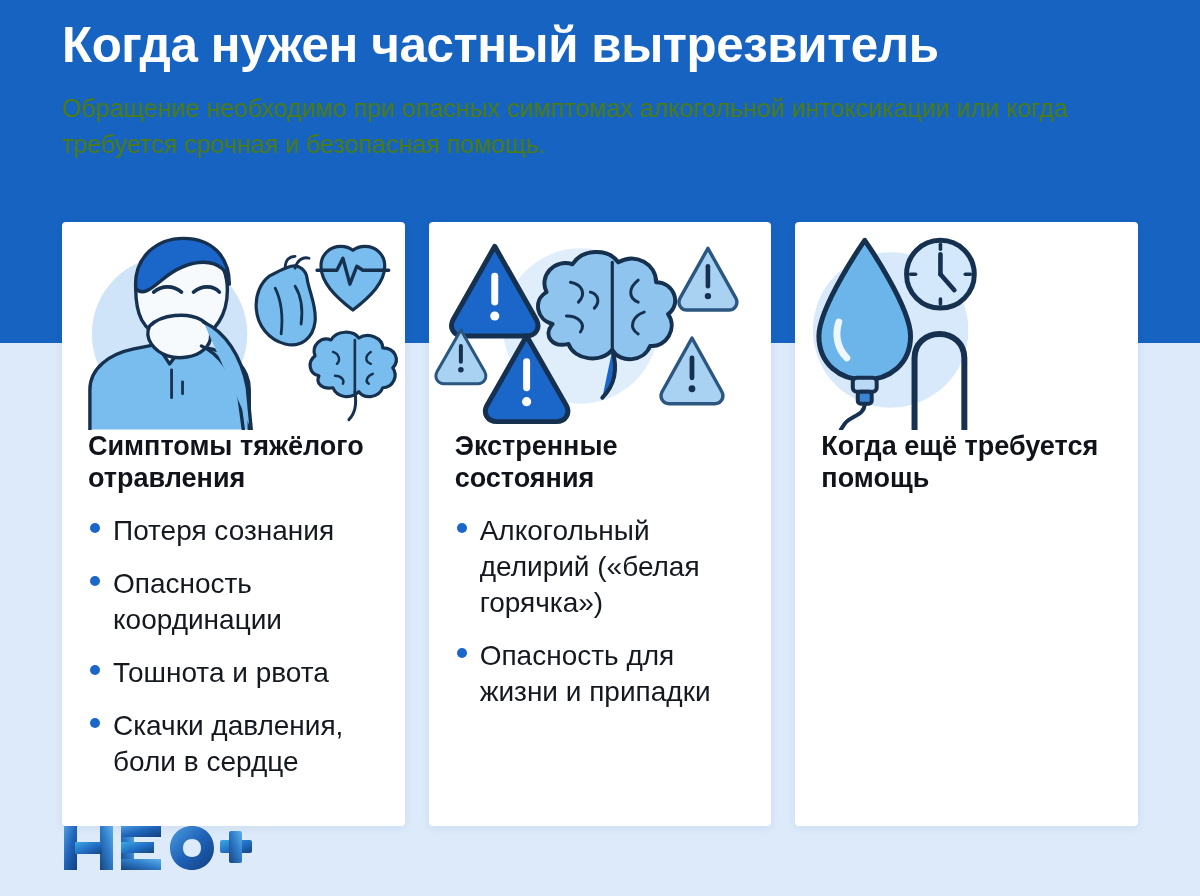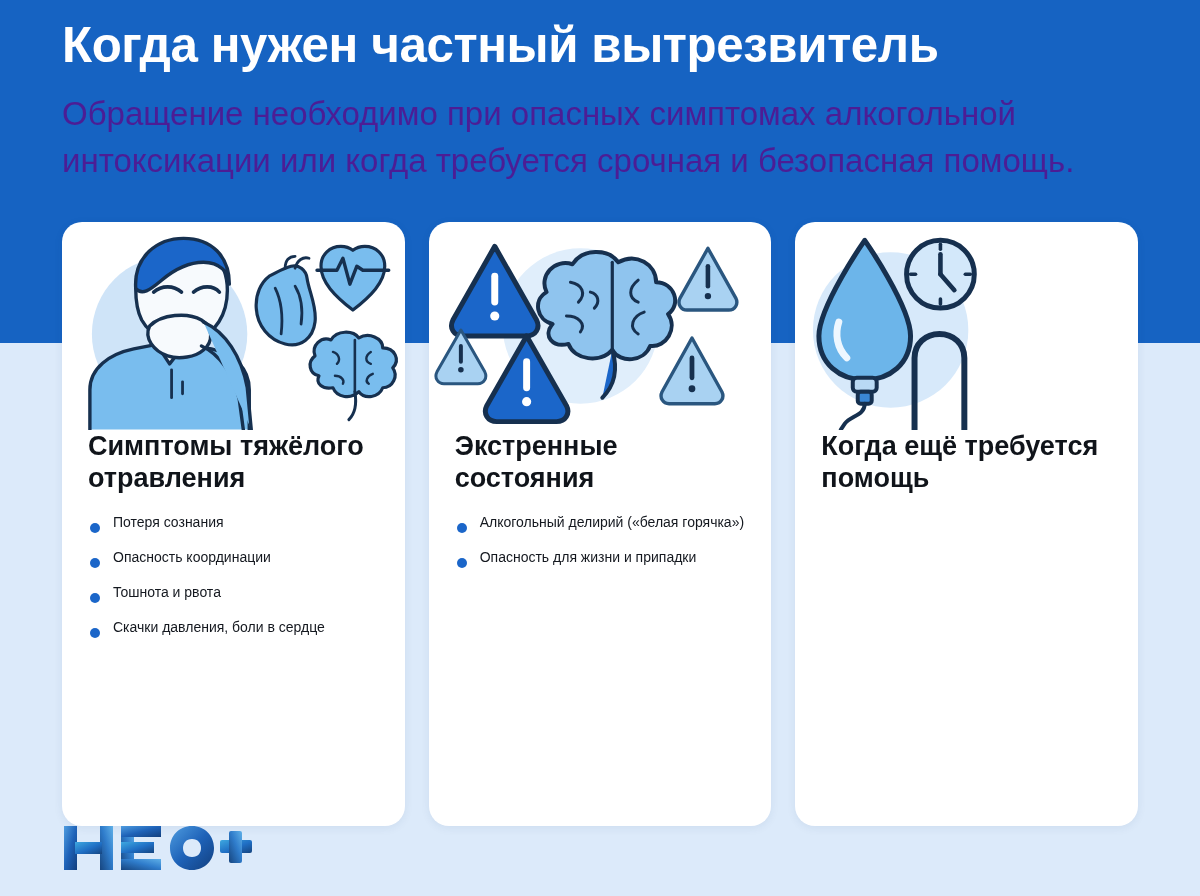--- a/index.html
+++ b/index.html
@@ -39,43 +39,43 @@
     font-size: 50px;
     font-weight: 700;
     line-height: 1.08;
     letter-spacing: -0.4px;
     white-space: nowrap;
     transform: scaleX(0.985);
     transform-origin: left center;
   }
 
   #page-subtitle {
-    color: #4c1d95;
-    font-size: 33px;
+    color: #4d7c0f;
+    font-size: 25px;
     font-weight: 400;
     line-height: 1.42;
     margin-top: 19px;
     max-width: 1030px;
   }
 
   
   #cards-row {
     position: absolute;
     left: 62px;
     top: 222px;
     width: 1076px;
     height: 604px;
     display: flex;
     gap: 24px;
     z-index: 2;
   }
 
   .card {
     background: #ffffff;
-    border-radius: 20px;
+    border-radius: 4px;
     flex: 1 1 0;
     position: relative;
     overflow: hidden;
     box-shadow: 0 2px 10px rgba(16,52,99,0.07);
     display: flex;
     flex-direction: column;
   }
 
   .card-art {
     height: 208px;
@@ -95,21 +95,21 @@
     line-height: 1.20;
     margin-bottom: 18px;
   }
 
   .bullets { list-style: none; }
 
   .bullets li {
     position: relative;
     padding-left: 25px;
     color: #14181f;
-    font-size: 14px;
+    font-size: 28px;
     line-height: 1.29;
     margin-bottom: 17px;
   }
 
   .bullets li::before {
     content: "";
     position: absolute;
     left: 2px;
     top: 10px;
     width: 10px;

